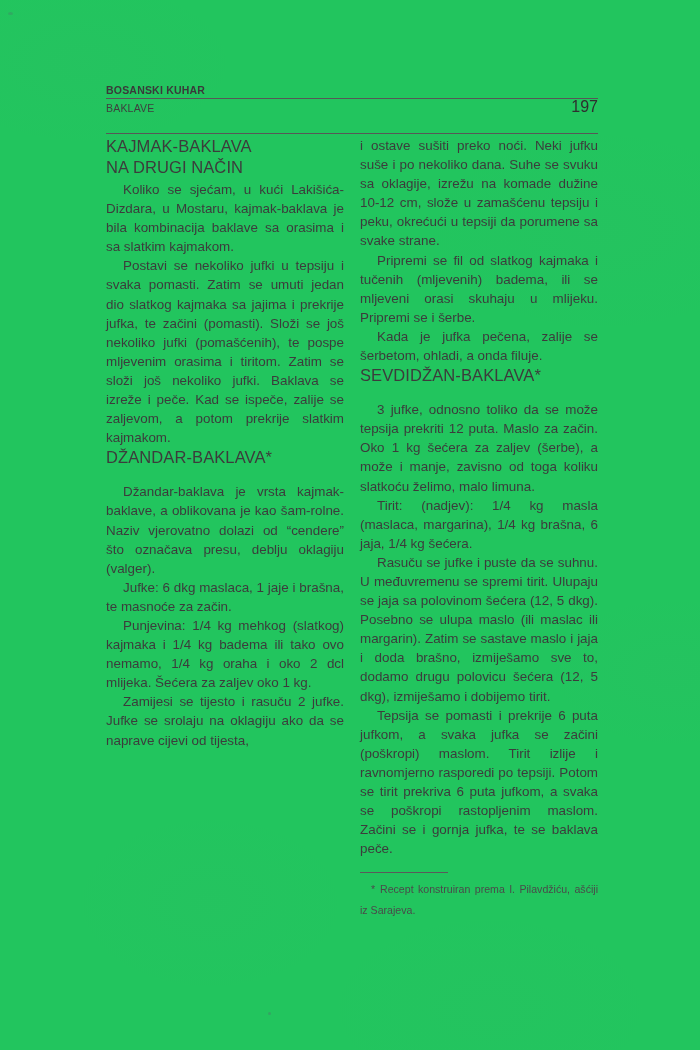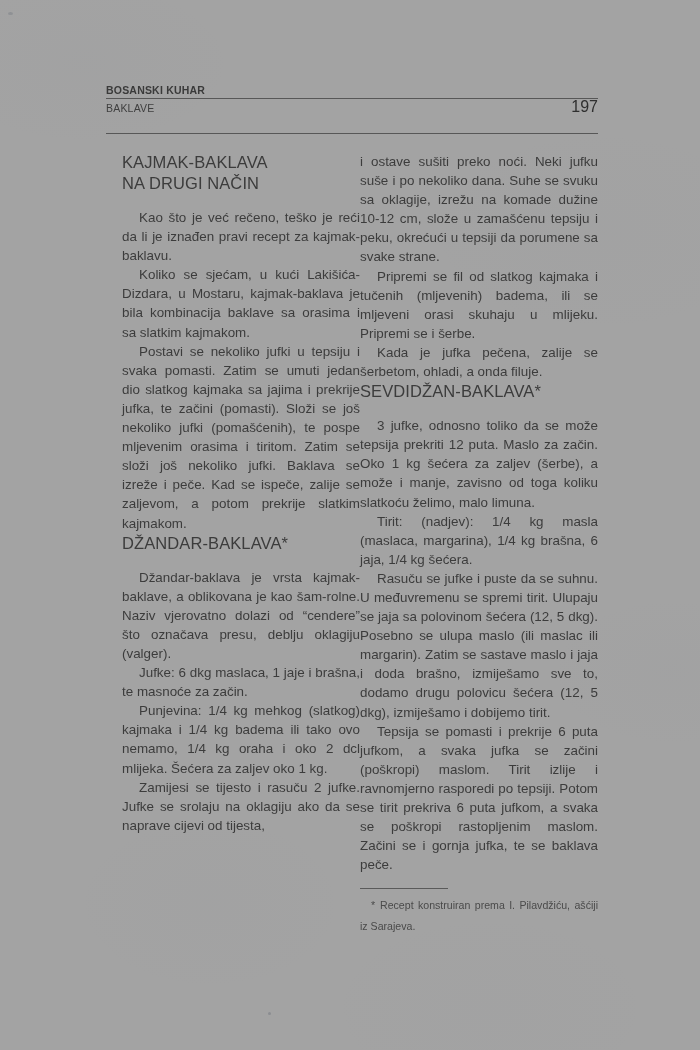--- a/index.html
+++ b/index.html
@@ -13,21 +13,21 @@
     overflow: hidden;
     font-family: "Liberation Sans", sans-serif;
     color: #3c3c3c;
   }
 
   
   .page {
     position: relative;
     width: 700px;
     height: 1050px;
-    background: #a3a3a3;
+    background: #22c55e;
     box-sizing: border-box;
   }
   
   .page::before {
     content: "";
     position: absolute;
     inset: 0;
     pointer-events: none;
     background:
       radial-gradient(ellipse 220px 120px at 12% 6%, rgba(120,125,140,0.030), rgba(0,0,0,0) 70%),
@@ -72,22 +72,22 @@
   .runhead-page {
     font-size: 16px;
     font-weight: normal;
     color: #2f2f2f;
     line-height: 13px;
   }
 
   
   .columns {
     display: flex;
-    justify-content: flex-end;
-    margin-top: 18px;
+    justify-content: space-between;
+    margin-top: 2px;
   }
   .col {
     width: 238px;
     position: relative;
   }
 
   h2.recipe-title {
     font-size: 16.5px;
     font-weight: normal;
     line-height: 21px;
@@ -169,21 +169,20 @@
       </div>
     </div>
 
     <div class="columns">
 
       <div class="col">
 
         <h2 class="recipe-title">KAJMAK-BAKLAVA
 NA DRUGI NAČIN</h2>
 
-        <p class="body first">Kao što je već rečeno, teško je reći da li je iznađen pravi recept za kajmak-baklavu.</p>
         <p class="body">Koliko se sjećam, u kući Lakišića-Dizdara, u Mostaru, kajmak-baklava je bila kombinacija baklave sa orasima i sa slatkim kajmakom.</p>
         <p class="body">Postavi se nekoliko jufki u tepsiju i svaka pomasti. Zatim se umuti jedan dio slatkog kajmaka sa jajima i prekrije jufka, te začini (pomasti). Složi se još nekoliko jufki (pomašćenih), te pospe mljevenim orasima i tiritom. Zatim se složi još nekoliko jufki. Baklava se izreže i peče. Kad se ispeče, zalije se zaljevom, a potom prekrije slatkim kajmakom.</p>
 
         <h2 class="recipe-title title-gap-top">DŽANDAR-BAKLAVA*</h2>
 
         <p class="body first">Džandar-baklava je vrsta kajmak-baklave, a oblikovana je kao šam-rolne. Naziv vjerovatno dolazi od “cendere” što označava presu, deblju oklagiju (valger).</p>
         <p class="body">Jufke: 6 dkg maslaca, 1 jaje i brašna, te masnoće za začin.</p>
         <p class="body">Punjevina: 1/4 kg mehkog (slatkog) kajmaka i 1/4 kg badema ili tako ovo nemamo, 1/4 kg oraha i oko 2 dcl mlijeka. Šećera za zaljev oko 1 kg.</p>
         <p class="body">Zamijesi se tijesto i rasuču 2 jufke. Jufke se srolaju na oklagiju ako da se naprave cijevi od tijesta,</p>
 

